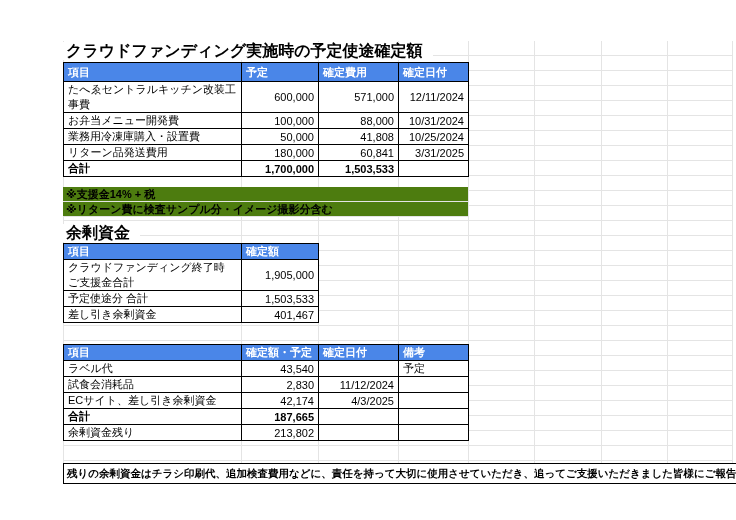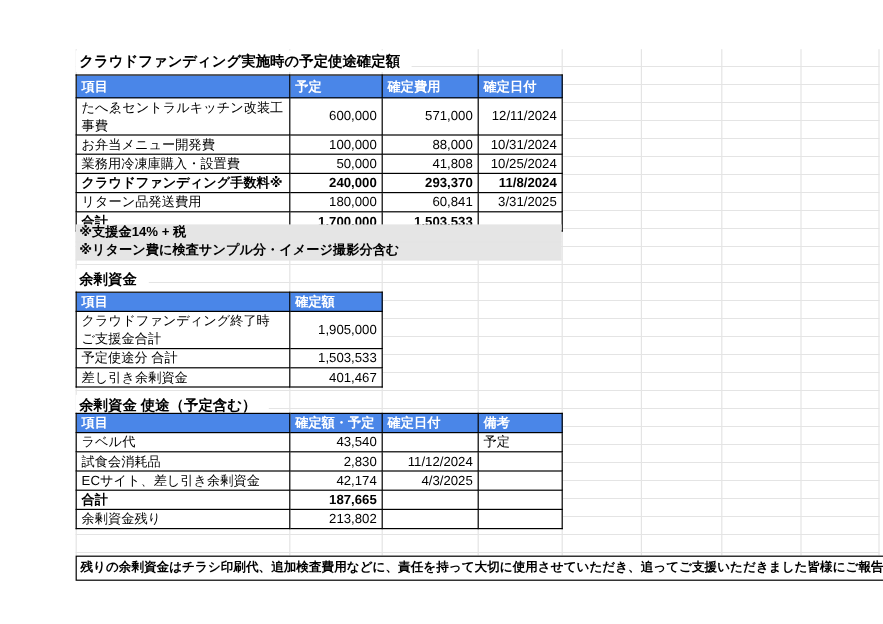--- a/index.html
+++ b/index.html
@@ -4,21 +4,21 @@
 <style>
   html,body{margin:0;padding:0;background:#fff;}
   #page{position:relative;width:736px;height:520px;background:#ffffff;overflow:hidden;
         font-family:"Liberation Sans","DejaVu Sans",sans-serif;color:#000;}
 
   
   #gridlayer{position:absolute;left:63px;top:41px;width:670px;height:422px;
     background:repeating-linear-gradient(to bottom, transparent 0 14px, #e4e4e4 14px 15px);}
   .vline{position:absolute;top:0;bottom:0;width:1px;background:#e4e4e4;}
 
-  .sec-title{position:absolute;background:#fff;font-weight:bold;font-size:12px;
+  .sec-title{position:absolute;background:#fff;font-weight:bold;font-size:16px;
              line-height:16px;padding:1px 10px 1px 3px;white-space:nowrap;}
 
   table.tbl{position:absolute;border-collapse:collapse;table-layout:fixed;background:#fff;}
   .tbl th{background:var(--header-bg,#4a86e8);color:var(--header-fg,#fff);
           font-weight:bold;font-size:11px;text-align:left;padding:0 0 0 4px;
           border:1px solid #000;}
   .tbl td{border:1px solid #000;font-size:11px;padding:0 4px;background:#fff;
           overflow:hidden;white-space:pre-line;vertical-align:middle;}
   .tbl td{text-align:right;}
   .tbl td:first-child{text-align:left;}
@@ -31,21 +31,21 @@
   .tbl3 td{height:13px;}
   .tbl3 td:nth-child(4){text-align:left;}
   tr.serif td:first-child{font-family:"Liberation Serif","DejaVu Serif",serif;}
   tr.bold td{font-weight:bold;}
 
   .tbl1 col:nth-child(1),.tbl3 col:nth-child(1),.tbl2 col:nth-child(1){width:178px;}
   .tbl1 col:nth-child(2),.tbl3 col:nth-child(2),.tbl2 col:nth-child(2){width:77px;}
   .tbl1 col:nth-child(3),.tbl3 col:nth-child(3){width:80px;}
   .tbl1 col:nth-child(4),.tbl3 col:nth-child(4){width:70px;}
 
-  #notes{position:absolute;left:63px;top:187px;width:405px;background:#e5e5e5;}
+  #notes{position:absolute;left:63px;top:187px;width:405px;background:#4d7c0f;}
   .note-row{height:14px;line-height:14px;font-size:11px;font-weight:bold;
             padding-left:3px;border-bottom:1px solid #e4e4e4;white-space:nowrap;}
 
   #footer-note{position:absolute;left:63px;top:463px;width:670px;height:19px;
                border:1px solid #000;background:#fff;font-size:10.5px;font-weight:bold;
                line-height:19px;padding-left:3px;white-space:nowrap;overflow:hidden;}
 </style>
 </head>
 <body>
 
@@ -92,26 +92,20 @@
           <td>100,000</td>
           <td>88,000</td>
           <td>10/31/2024</td>
         </tr>
         <tr class="serif">
           <td>業務用冷凍庫購入・設置費</td>
           <td>50,000</td>
           <td>41,808</td>
           <td>10/25/2024</td>
         </tr>
-        <tr class="bold">
-          <td>クラウドファンディング手数料※</td>
-          <td>240,000</td>
-          <td>293,370</td>
-          <td>11/8/2024</td>
-        </tr>
         <tr class="serif">
           <td>リターン品発送費用</td>
           <td>180,000</td>
           <td>60,841</td>
           <td>3/31/2025</td>
         </tr>
         <tr class="bold">
           <td>合計</td>
           <td>1,700,000</td>
           <td>1,503,533</td>
@@ -148,21 +142,20 @@
           <td>予定使途分 合計</td>
           <td>1,503,533</td>
         </tr>
         <tr class="normal">
           <td>差し引き余剰資金</td>
           <td>401,467</td>
         </tr>
       </tbody>
     </table>
 
-  <div class="sec-title" style="left:63px;top:329px;">余剰資金 使途（予定含む）</div>
 
   <table class="tbl tbl3" style="left:63px;top:344px;width:405px;">
       <colgroup>
         <col>
         <col>
         <col>
         <col>
       </colgroup>
       <thead>
         <tr>

